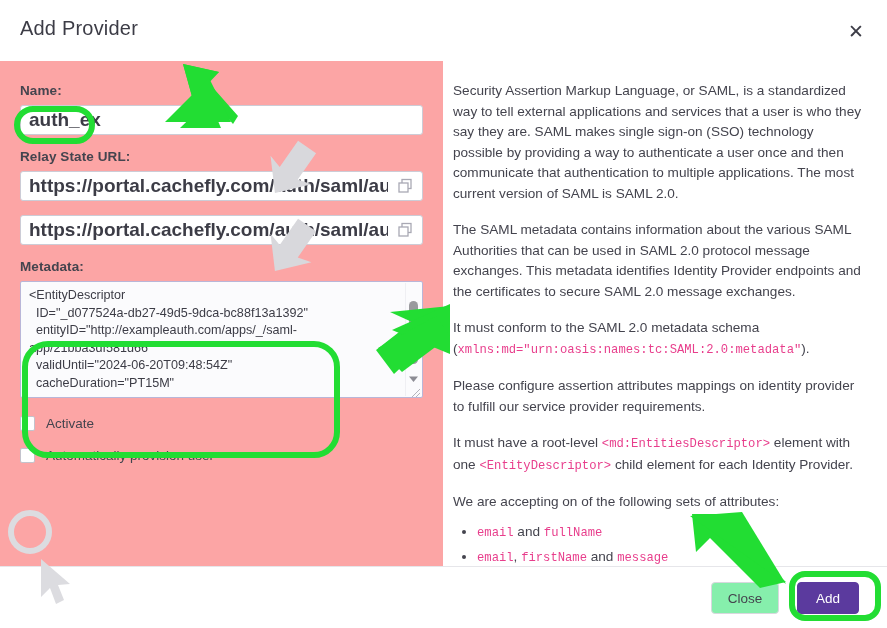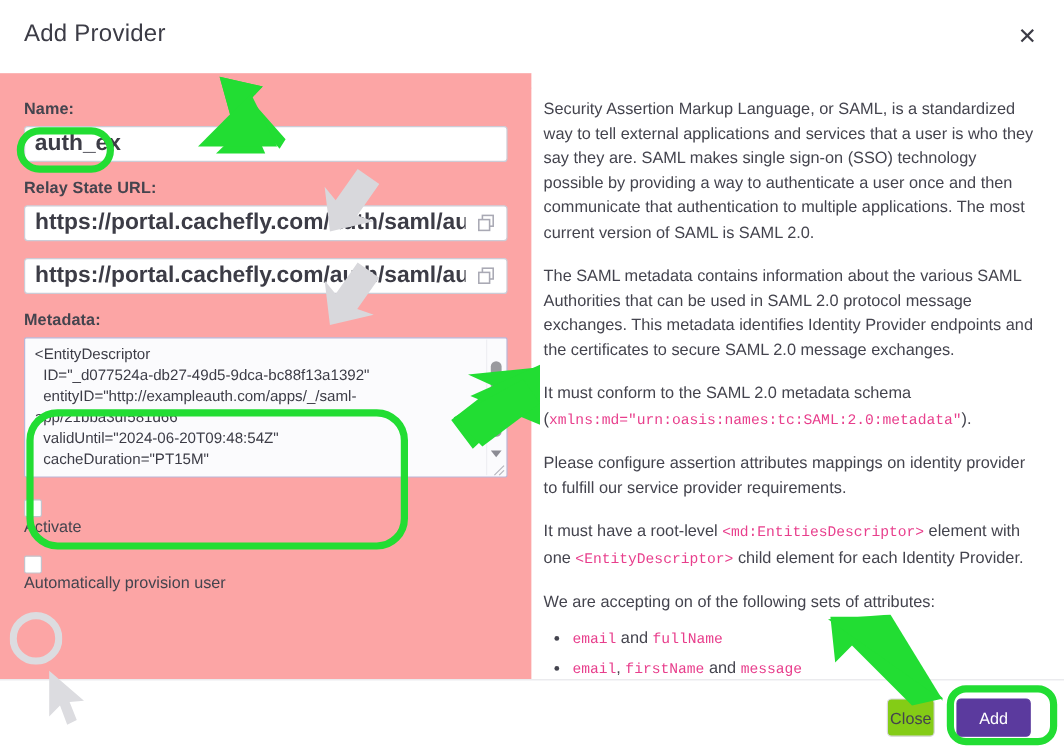--- a/index.html
+++ b/index.html
@@ -71,21 +71,21 @@
     position:absolute;left:3px;top:18px;width:9px;height:63px;
     background:#9a9a9e;border-radius:5px;
   }
   .sb-arrow{
     position:absolute;left:1px;bottom:16px;width:13px;height:10px;
   }
   .resize-grip{position:absolute;right:2px;bottom:2px;width:12px;height:12px;}
 
   
   .checks{margin-top:18px;}
-  .cbrow{display:flex;align-items:flex-start;margin-bottom:17px;flex-direction:column;}
+  .cbrow{display:flex;align-items:center;margin-bottom:17px;}
   .cbox{
     width:15px;height:15px;box-sizing:border-box;
     border:1px solid #c3c3cc;border-radius:2px;background:#ffffff;
     margin-right:11px;cursor:pointer;flex:none;
   }
   .cblabel{font-size:13.5px;color:#44444e;}
 
   
   .rp{
     font-size:13.6px;line-height:20.5px;color:#44444e;
@@ -103,21 +103,21 @@
     position:absolute;left:0;top:566px;width:887px;height:62px;
     background:#ffffff;border-top:1px solid #e6e6ea;box-sizing:border-box;
   }
   .btn{
     position:absolute;top:15px;height:32px;box-sizing:border-box;
     border-radius:4px;font-size:13.5px;cursor:pointer;
     display:flex;align-items:center;justify-content:center;
     font-family:"Liberation Sans","DejaVu Sans",sans-serif;
   }
   .btn-close{
-    right:108px;width:40px;background:#84cc16;border:1px solid #d8d8de;color:#44444e;
+    right:108px;width:68px;background:#86efac;border:1px solid #d8d8de;color:#44444e;
   }
   .btn-add{
     right:28px;width:62px;background:#5b3a9e;border:1px solid #5b3a9e;color:#ffffff;
   }
 
   
   .anno{position:absolute;pointer-events:none;}
   .ring{
     position:absolute;border:6px solid #22dd33;border-radius:40px;
     box-sizing:border-box;pointer-events:none;

